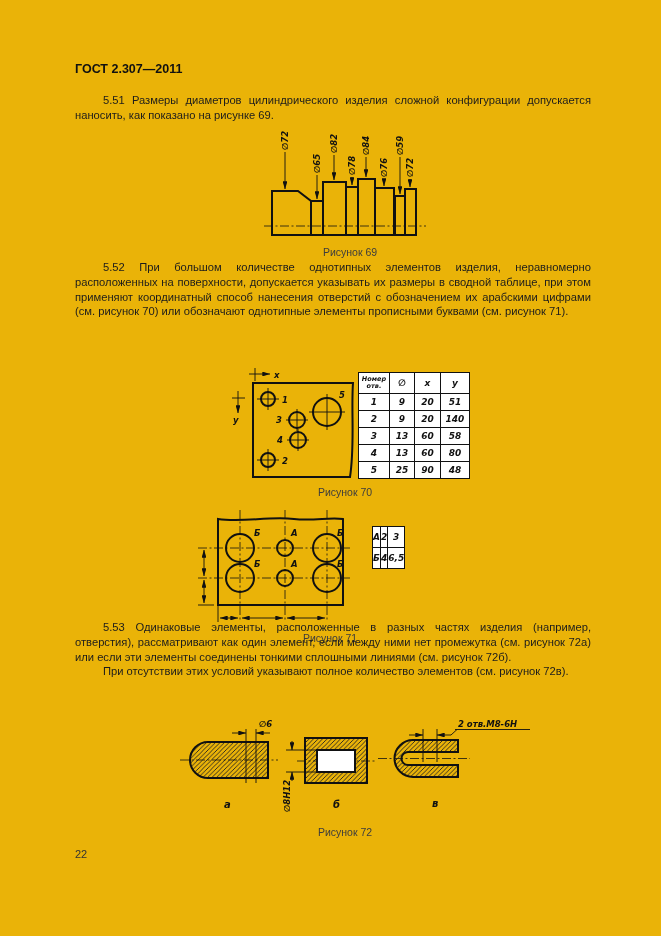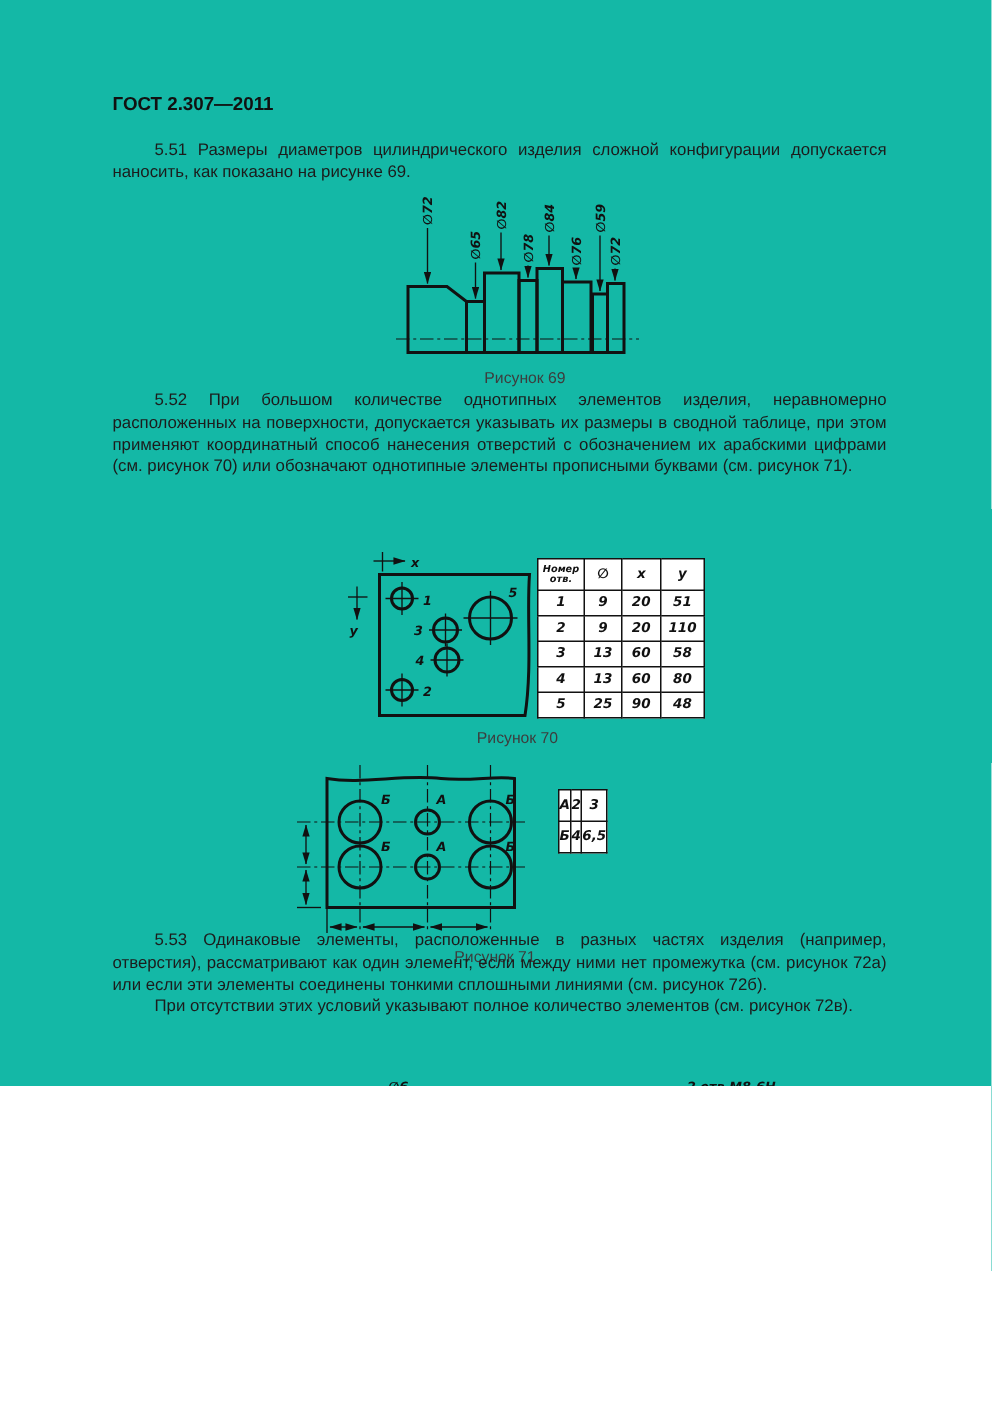--- a/index.html
+++ b/index.html
@@ -1,16 +1,16 @@
 <!DOCTYPE html>
 <html><head>
 <meta charset="utf-8">
 <style>
   html,body{margin:0;padding:0;background:#fff;}
-  #page{position:relative;width:661px;height:724px;background:#14b8a6;overflow:hidden;
+  #page{position:relative;width:661px;height:936px;background:#eab308;overflow:hidden;
         font-family:"Liberation Sans",sans-serif;color:#1a1a1a;}
   .hdr{position:absolute;left:75px;top:62px;font-size:12.5px;font-weight:bold;color:#111;}
   .para{position:absolute;left:75px;width:516px;font-size:11.2px;line-height:14.8px;
         text-align:justify;color:#1c1c1c;}
   .para p{margin:0;text-indent:28px;}
   .cap{position:absolute;font-size:10.5px;color:#3d3d3d;text-align:center;}
   .pagenum{position:absolute;left:75px;top:848px;font-size:11px;color:#333;}
   svg{position:absolute;overflow:visible;}
   .outl{fill:none;stroke:#111;stroke-width:2;}
   .thin{fill:none;stroke:#111;stroke-width:0.9;}
@@ -136,21 +136,21 @@
     <tr>
       <td>1</td>
       <td>9</td>
       <td>20</td>
       <td>51</td>
     </tr>
     <tr>
       <td>2</td>
       <td>9</td>
       <td>20</td>
-      <td>110</td>
+      <td>140</td>
     </tr>
     <tr>
       <td>3</td>
       <td>13</td>
       <td>60</td>
       <td>58</td>
     </tr>
     <tr>
       <td>4</td>
       <td>13</td>

